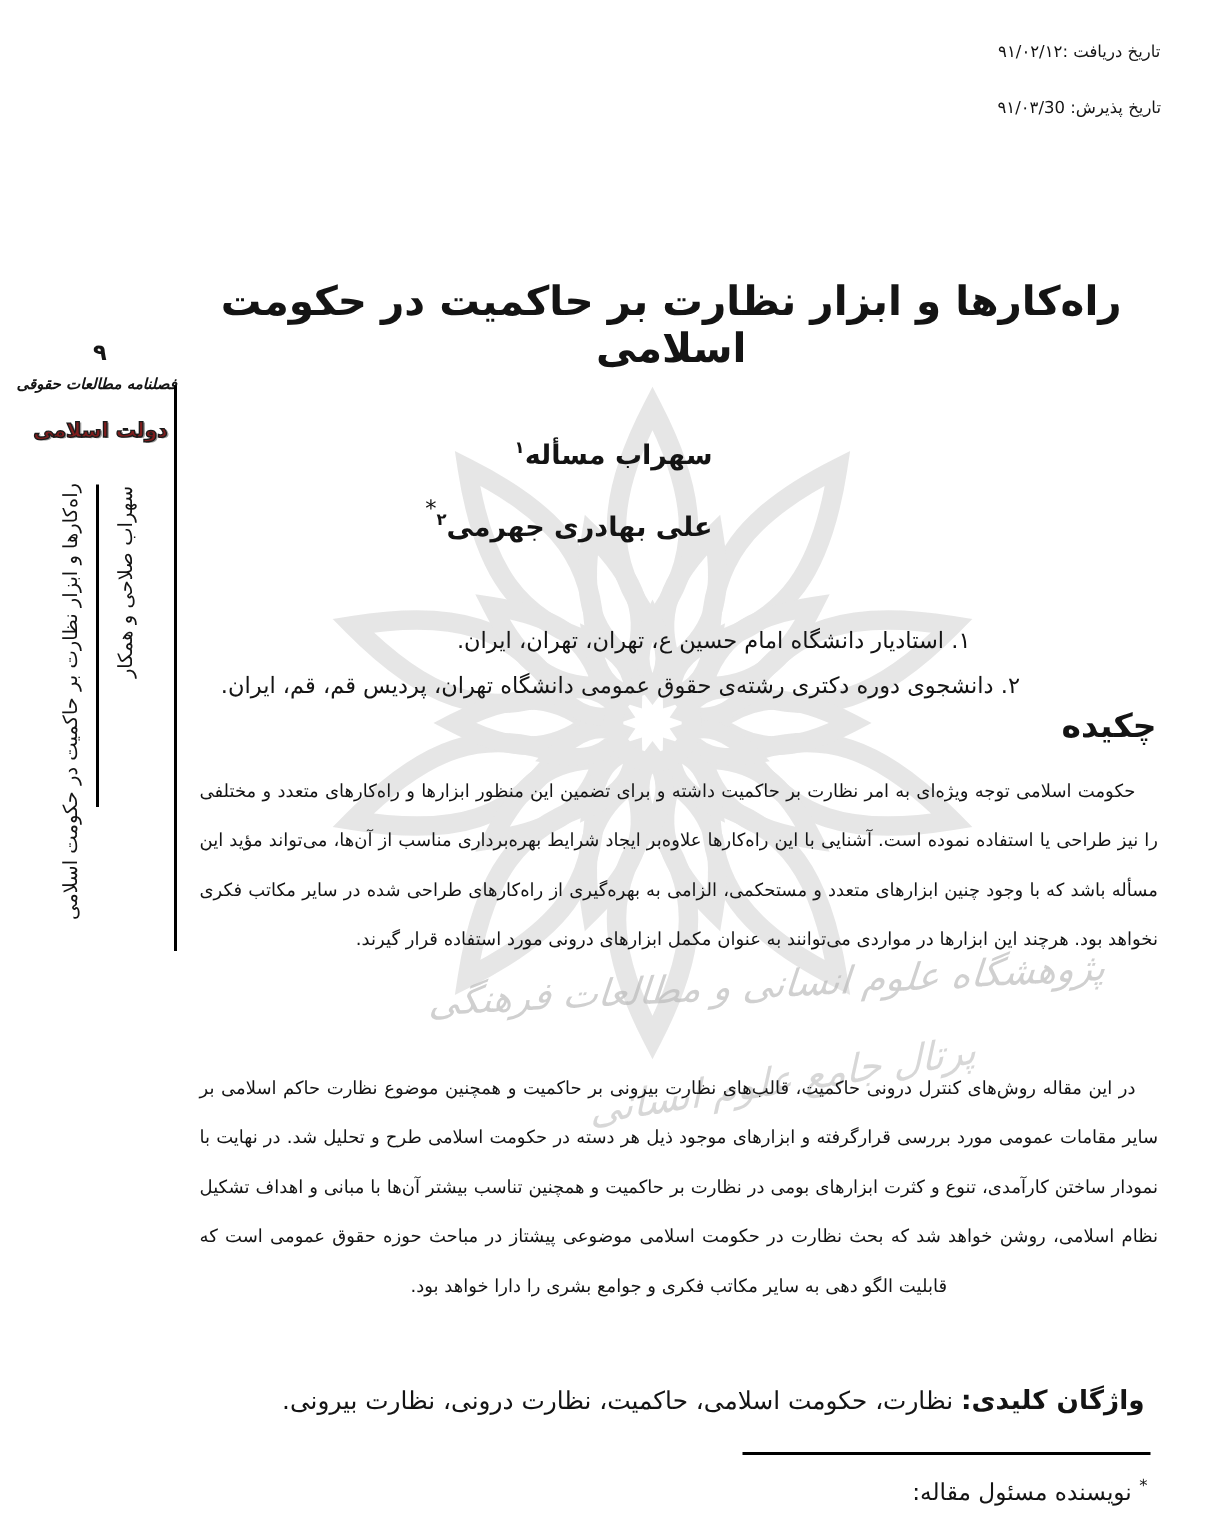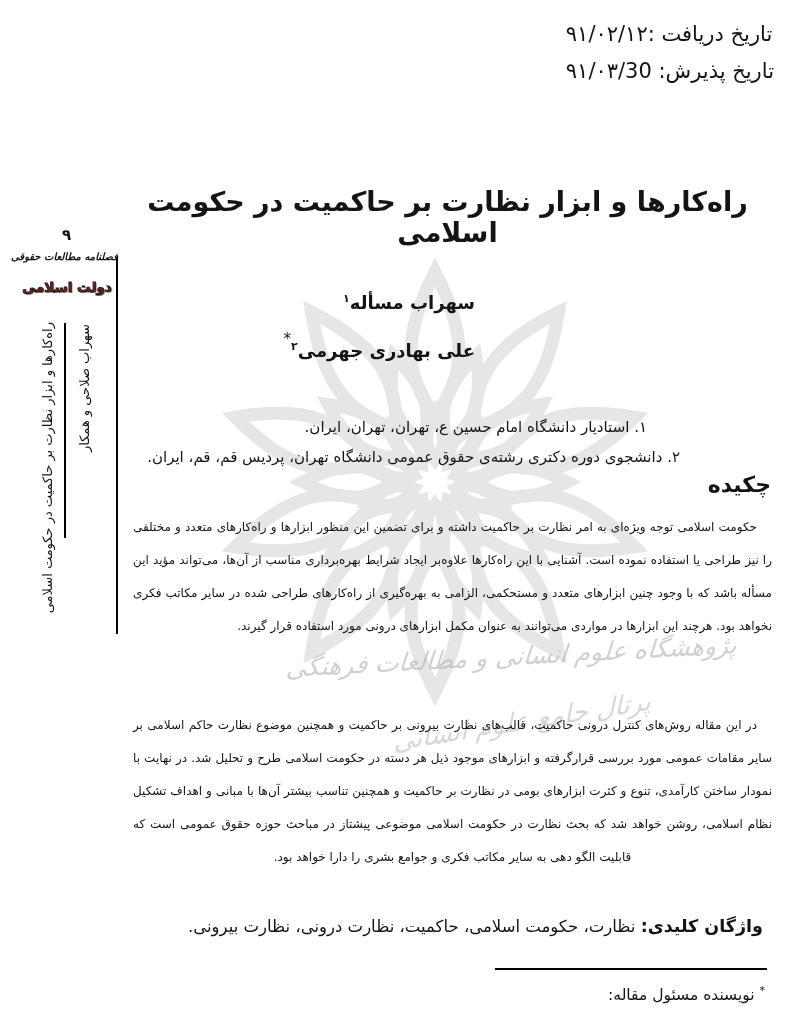--- a/index.html
+++ b/index.html
@@ -9,36 +9,36 @@
   }
   .rtl{direction:rtl;unicode-bidi:isolate;}
   
   .wm-layer{position:absolute;inset:0;z-index:0;pointer-events:none;}
   .wm-flower{position:absolute;left:205px;top:252px;opacity:.55;}
   .wm-callig{position:absolute;color:#b7b7b7;opacity:.65;font-style:italic;white-space:nowrap;}
   .wm1{left:286px;top:642px;font-size:25px;transform:rotate(-3deg) skewX(-8deg);}
   .wm2{left:392px;top:706px;font-size:26px;transform:rotate(-9deg) skewX(-8deg);color:#c3c3c3;}
   
   .content{position:absolute;inset:0;z-index:1;}
-  .dates{position:absolute;top:16px;right:33px;text-align:left;font-size:21px;line-height:37px;}
+  .dates{position:absolute;top:16px;right:33px;text-align:center;font-size:11px;line-height:37px;}
   .article-title{position:absolute;top:168px;left:118px;right:30px;text-align:center;
     font-size:27px;font-weight:bold;letter-spacing:-0.5px;}
   .author-line{position:absolute;right:332px;text-align:right;font-size:18px;font-weight:bold;white-space:nowrap;}
   .author-1{top:292px;}
   .author-2{top:340px;}
   .author-line sup{font-size:11px;}
   .author-star{display:inline-block;position:relative;top:-13px;font-size:15px;font-weight:normal;margin-left:2px;}
   .affils{position:absolute;top:412px;right:35px;left:133px;text-align:right;font-size:15px;line-height:30px;white-space:nowrap;}
   .affil-1{margin-right:125px;}
   .affil-2{margin-right:92px;}
   .abstract-head{position:absolute;top:472px;right:36px;font-size:22px;font-weight:bold;text-align:right;}
   .para{position:absolute;left:133px;right:35px;text-align:justify;font-size:12px;line-height:33px;text-indent:15px;}
   .para-1{top:499px;}
   .para-2{top:697px;text-align-last:center;}
-  .keywords{position:absolute;top:917px;right:44px;left:133px;text-align:right;font-size:16.5px;line-height:18px;}
+  .keywords{position:absolute;top:917px;right:44px;left:133px;text-align:right;font-size:16.5px;line-height:33px;}
   .keywords b{font-size:17.5px;}
   .fn-rule{position:absolute;top:968px;left:495px;width:272px;height:2px;background:#000;}
   .footnote{position:absolute;top:984px;right:42px;font-size:15.5px;}
   .footnote sup{font-size:11px;}
   .email{position:absolute;top:986px;left:133px;font-family:Liberation Mono, monospace;font-size:20px;direction:ltr;margin-top:44px;}
   
   .page-num{position:absolute;top:226px;left:62px;font-size:15px;font-weight:bold;}
   .journal-name{position:absolute;top:251px;left:14px;width:104px;text-align:center;
     font-size:10px;font-weight:bold;font-style:italic;white-space:nowrap;}
   .journal-series{position:absolute;top:279px;left:18px;width:98px;text-align:center;

